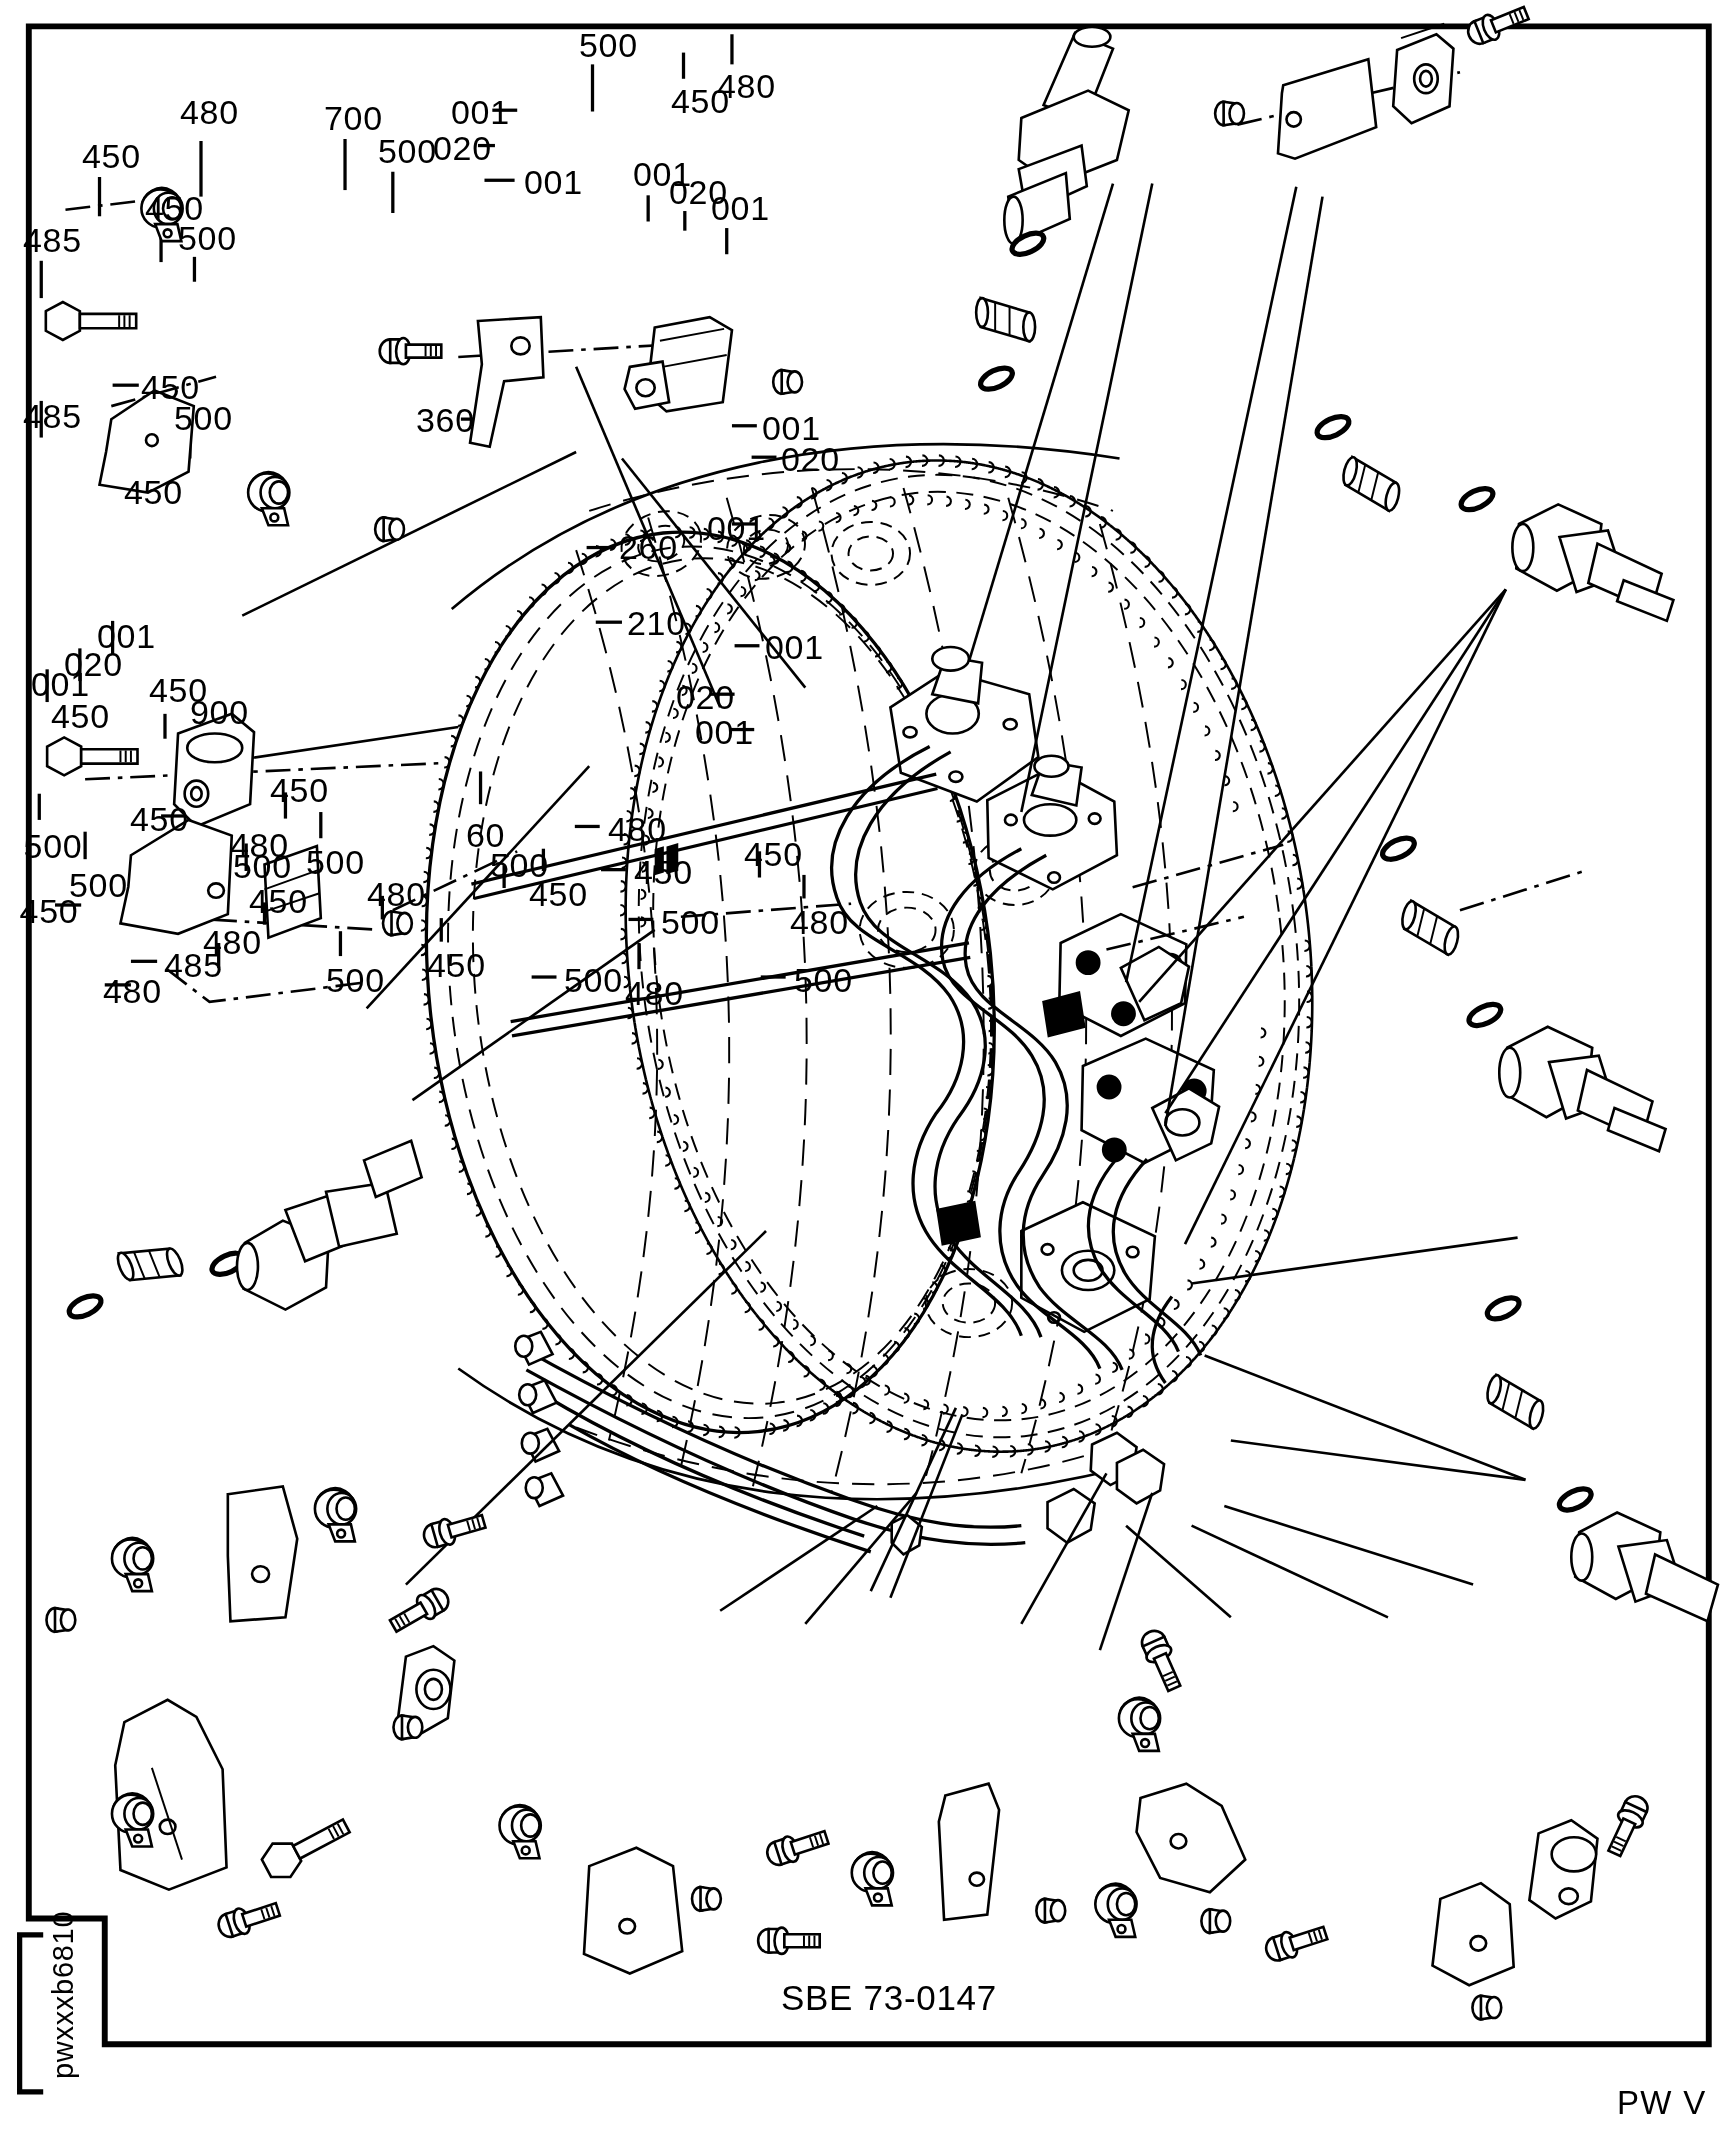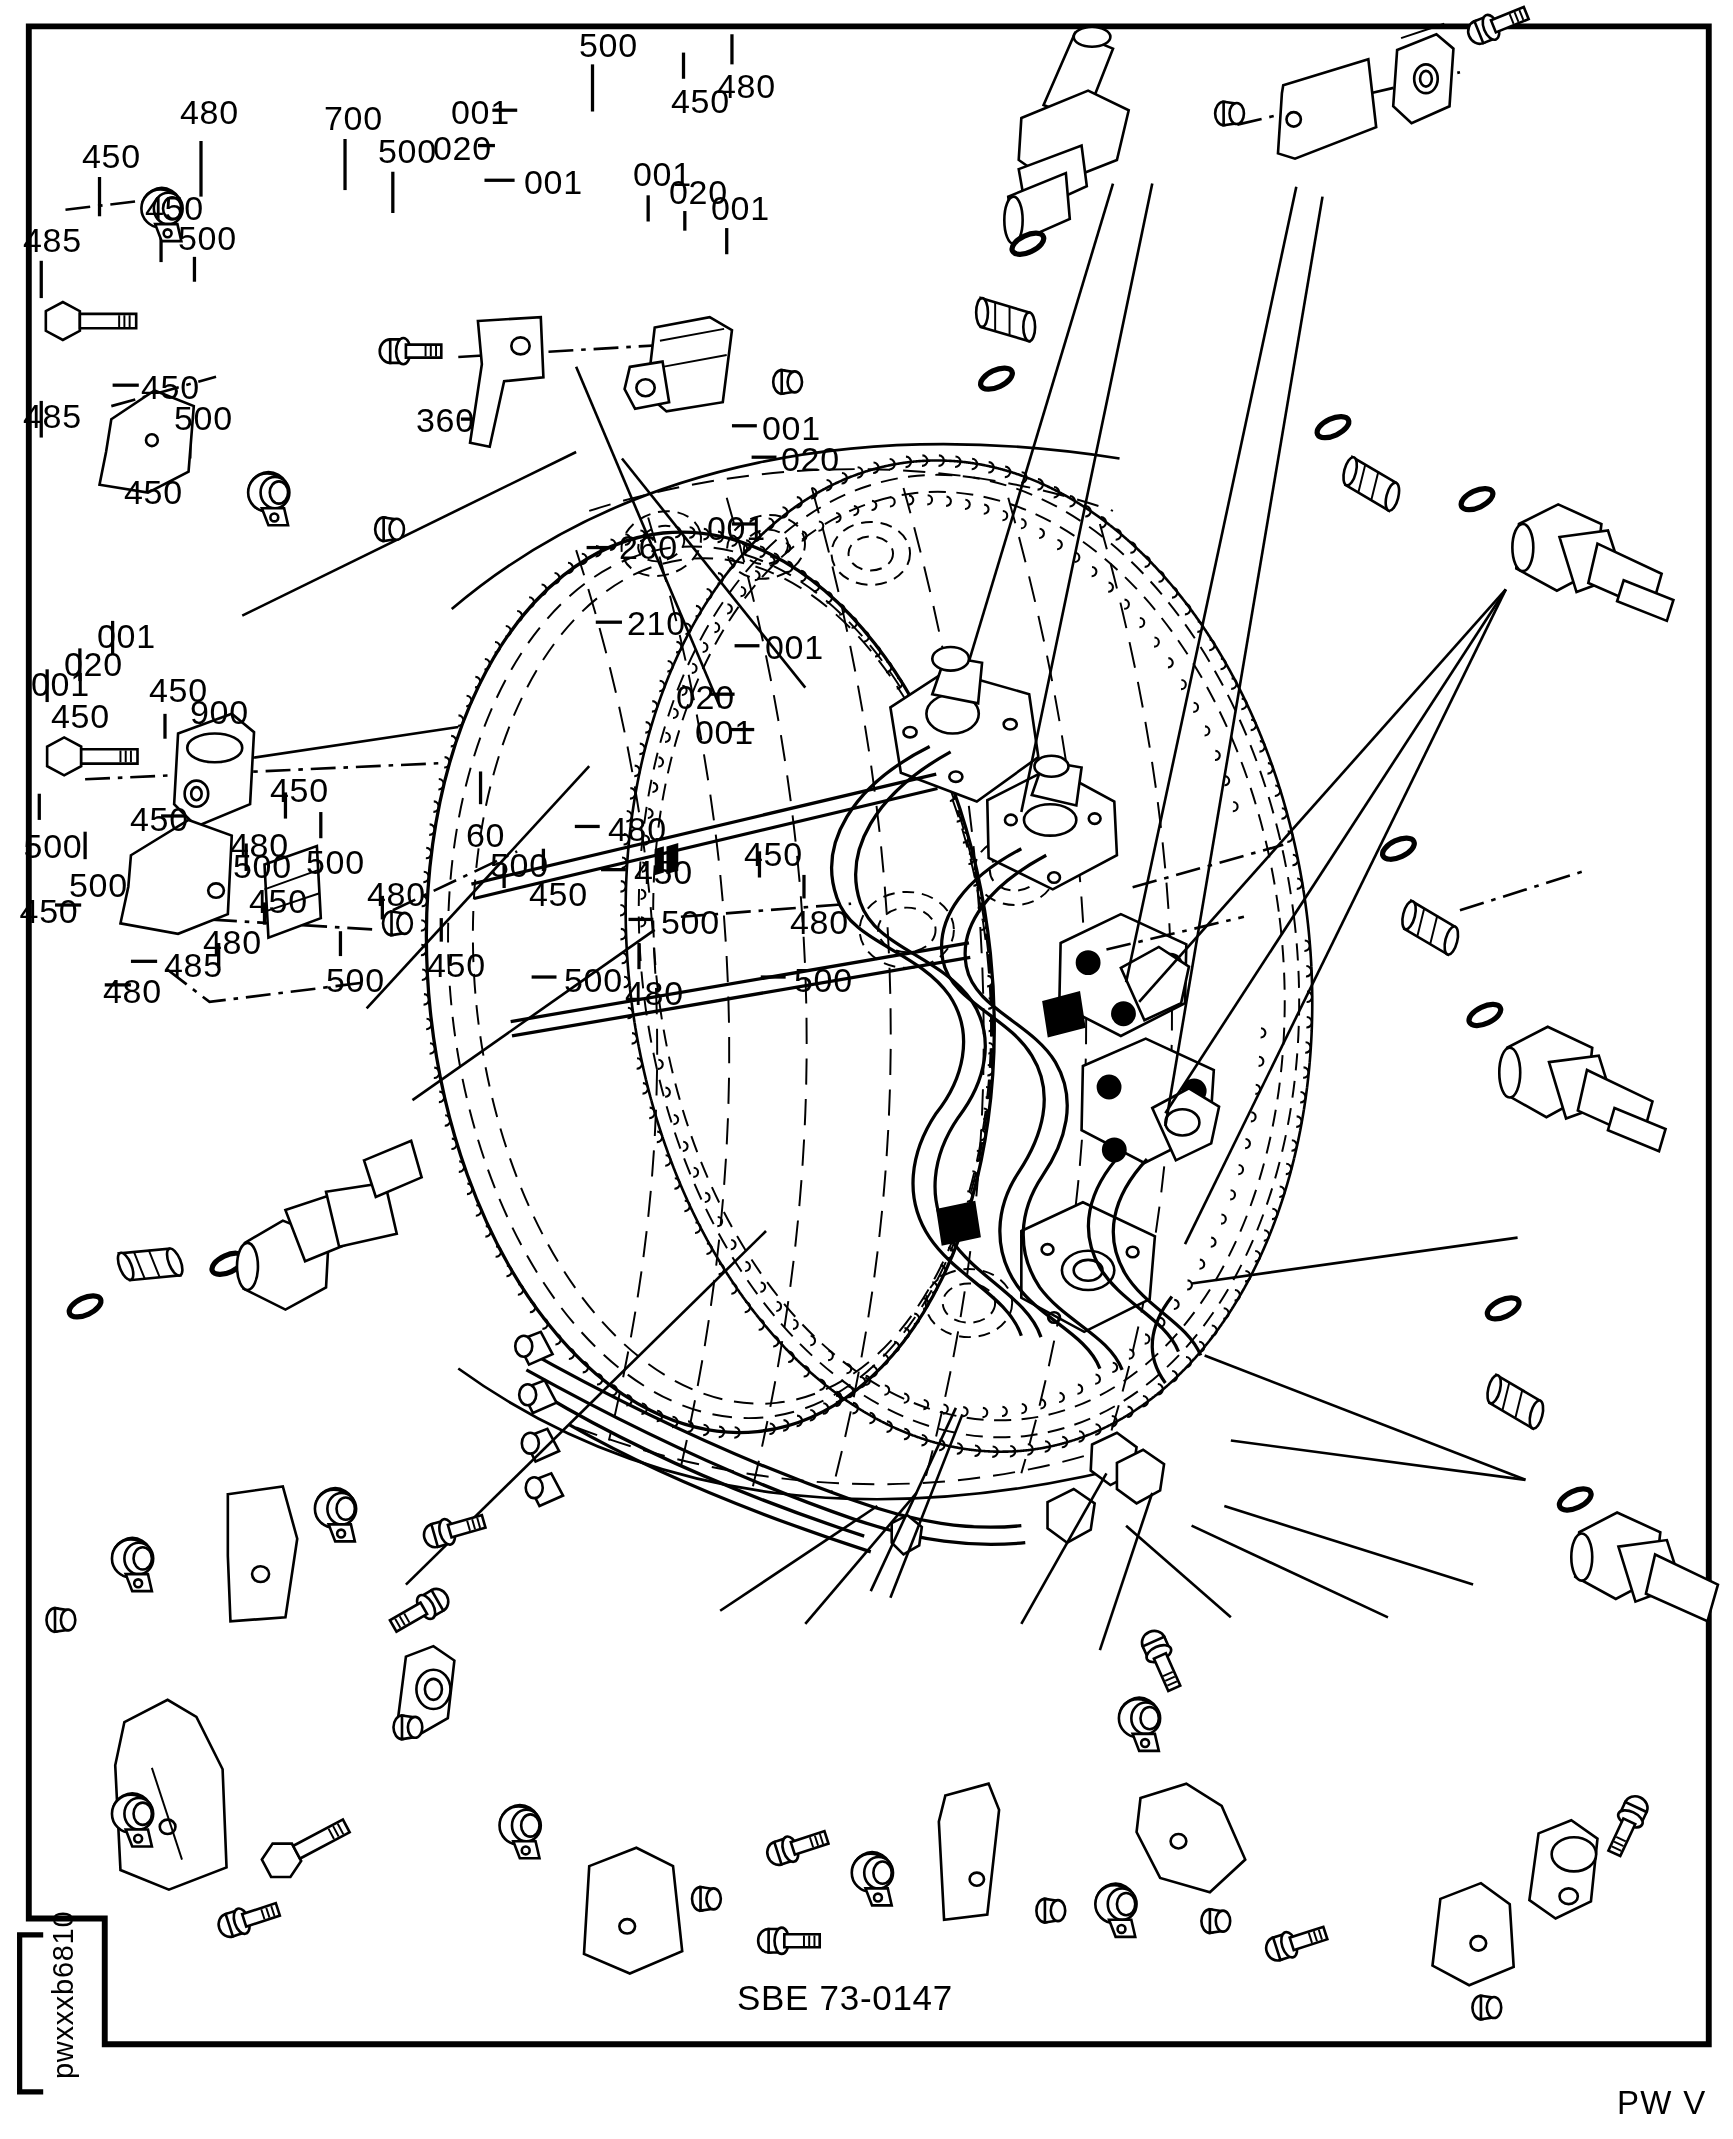--- a/index.html
+++ b/index.html
@@ -1004,17 +1004,17 @@
   <div class="cal" style="left:529px;top:877px">450</div>
   <div class="cal" style="left:608px;top:812px">480</div>
   <div class="cal" style="left:634px;top:855px">450</div>
   <div class="cal" style="left:661px;top:905px">500</div>
   <div class="cal" style="left:564px;top:963px">500</div>
   <div class="cal" style="left:625px;top:976px">480</div>
   <div class="cal" style="left:744px;top:837px">450</div>
   <div class="cal" style="left:790px;top:905px">480</div>
   <div class="cal" style="left:794px;top:963px">500</div>
 
-  <div class="cap" style="left:737px;top:1978px">SBE 73-0147</div>
+  <div class="cap" style="left:781px;top:1978px">SBE 73-0147</div>
   <div class="vcode" style="left:47px;top:2079px">pwxxxb6810</div>
   <div class="pwv" style="left:1617px;top:2084px">PW V</div>
 </div>
 
 
 </body></html>

